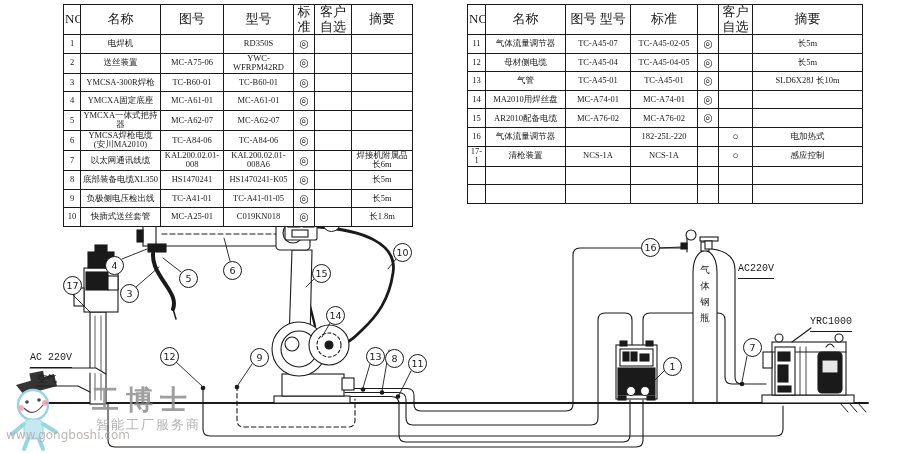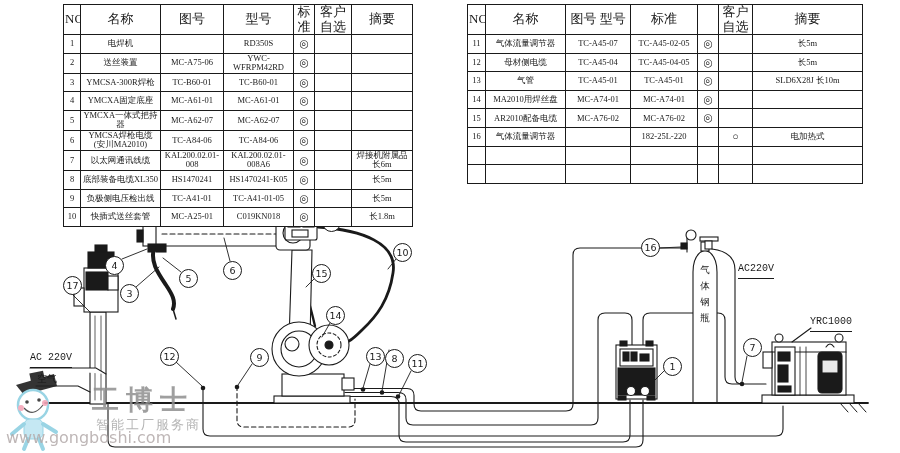--- a/index.html
+++ b/index.html
@@ -18,21 +18,21 @@
   .callout{position:absolute;width:17px;height:17px;border:1.2px solid #1a1a1a;border-radius:50%;
            background:#fff;font-family:"DejaVu Sans",sans-serif;font-size:9.5px;
            display:flex;align-items:center;justify-content:center;}
   .lbl{position:absolute;font-size:10px;white-space:nowrap;font-family:Liberation Mono, monospace;}
   .lbl.u{border-bottom:1px solid #1a1a1a;padding-bottom:4px;}
   #lbl-gas{width:12px;font-size:9.5px;line-height:16px;word-break:break-all;text-align:center;white-space:normal;}
   
   .wm{position:absolute;color:#9d9d9d;opacity:.85;}
   #wm-brand{left:92px;top:382px;font-size:27px;font-weight:bold;letter-spacing:7px;color:#8f8f8f;}
   #wm-tag{left:96px;top:416px;font-size:13px;letter-spacing:2px;color:#a8a8a8;}
-  #wm-url{left:6px;top:428px;font-size:16px;color:#b3aaaa;font-family:"DejaVu Sans",sans-serif;}
+  #wm-url{left:6px;top:428px;font-size:12px;color:#b3aaaa;font-family:"DejaVu Sans",sans-serif;}
 </style>
 </head>
 <body>
 
 <div class="stage">
 
   <svg class="diagram" width="900" height="453" viewBox="0 0 900 453">
     <g stroke="#1a1a1a" fill="none" stroke-width="1.1" stroke-linecap="round">
 
       <g>
@@ -407,20 +407,29 @@
     <tr>
           <td>16</td>
           <td>气体流量调节器</td>
           <td></td>
           <td>182-25L-220</td>
           <td class="sym"></td>
           <td class="sym">○</td>
           <td>电加热式</td>
         </tr>
     <tr>
+          <td>17-1</td>
+          <td>清枪装置</td>
+          <td>NCS-1A</td>
+          <td>NCS-1A</td>
+          <td class="sym"></td>
+          <td class="sym">○</td>
+          <td>感应控制</td>
+        </tr>
+    <tr>
           <td></td>
           <td></td>
           <td></td>
           <td></td>
           <td class="sym"></td>
           <td class="sym"></td>
           <td></td>
         </tr>
     <tr>
           <td></td>

